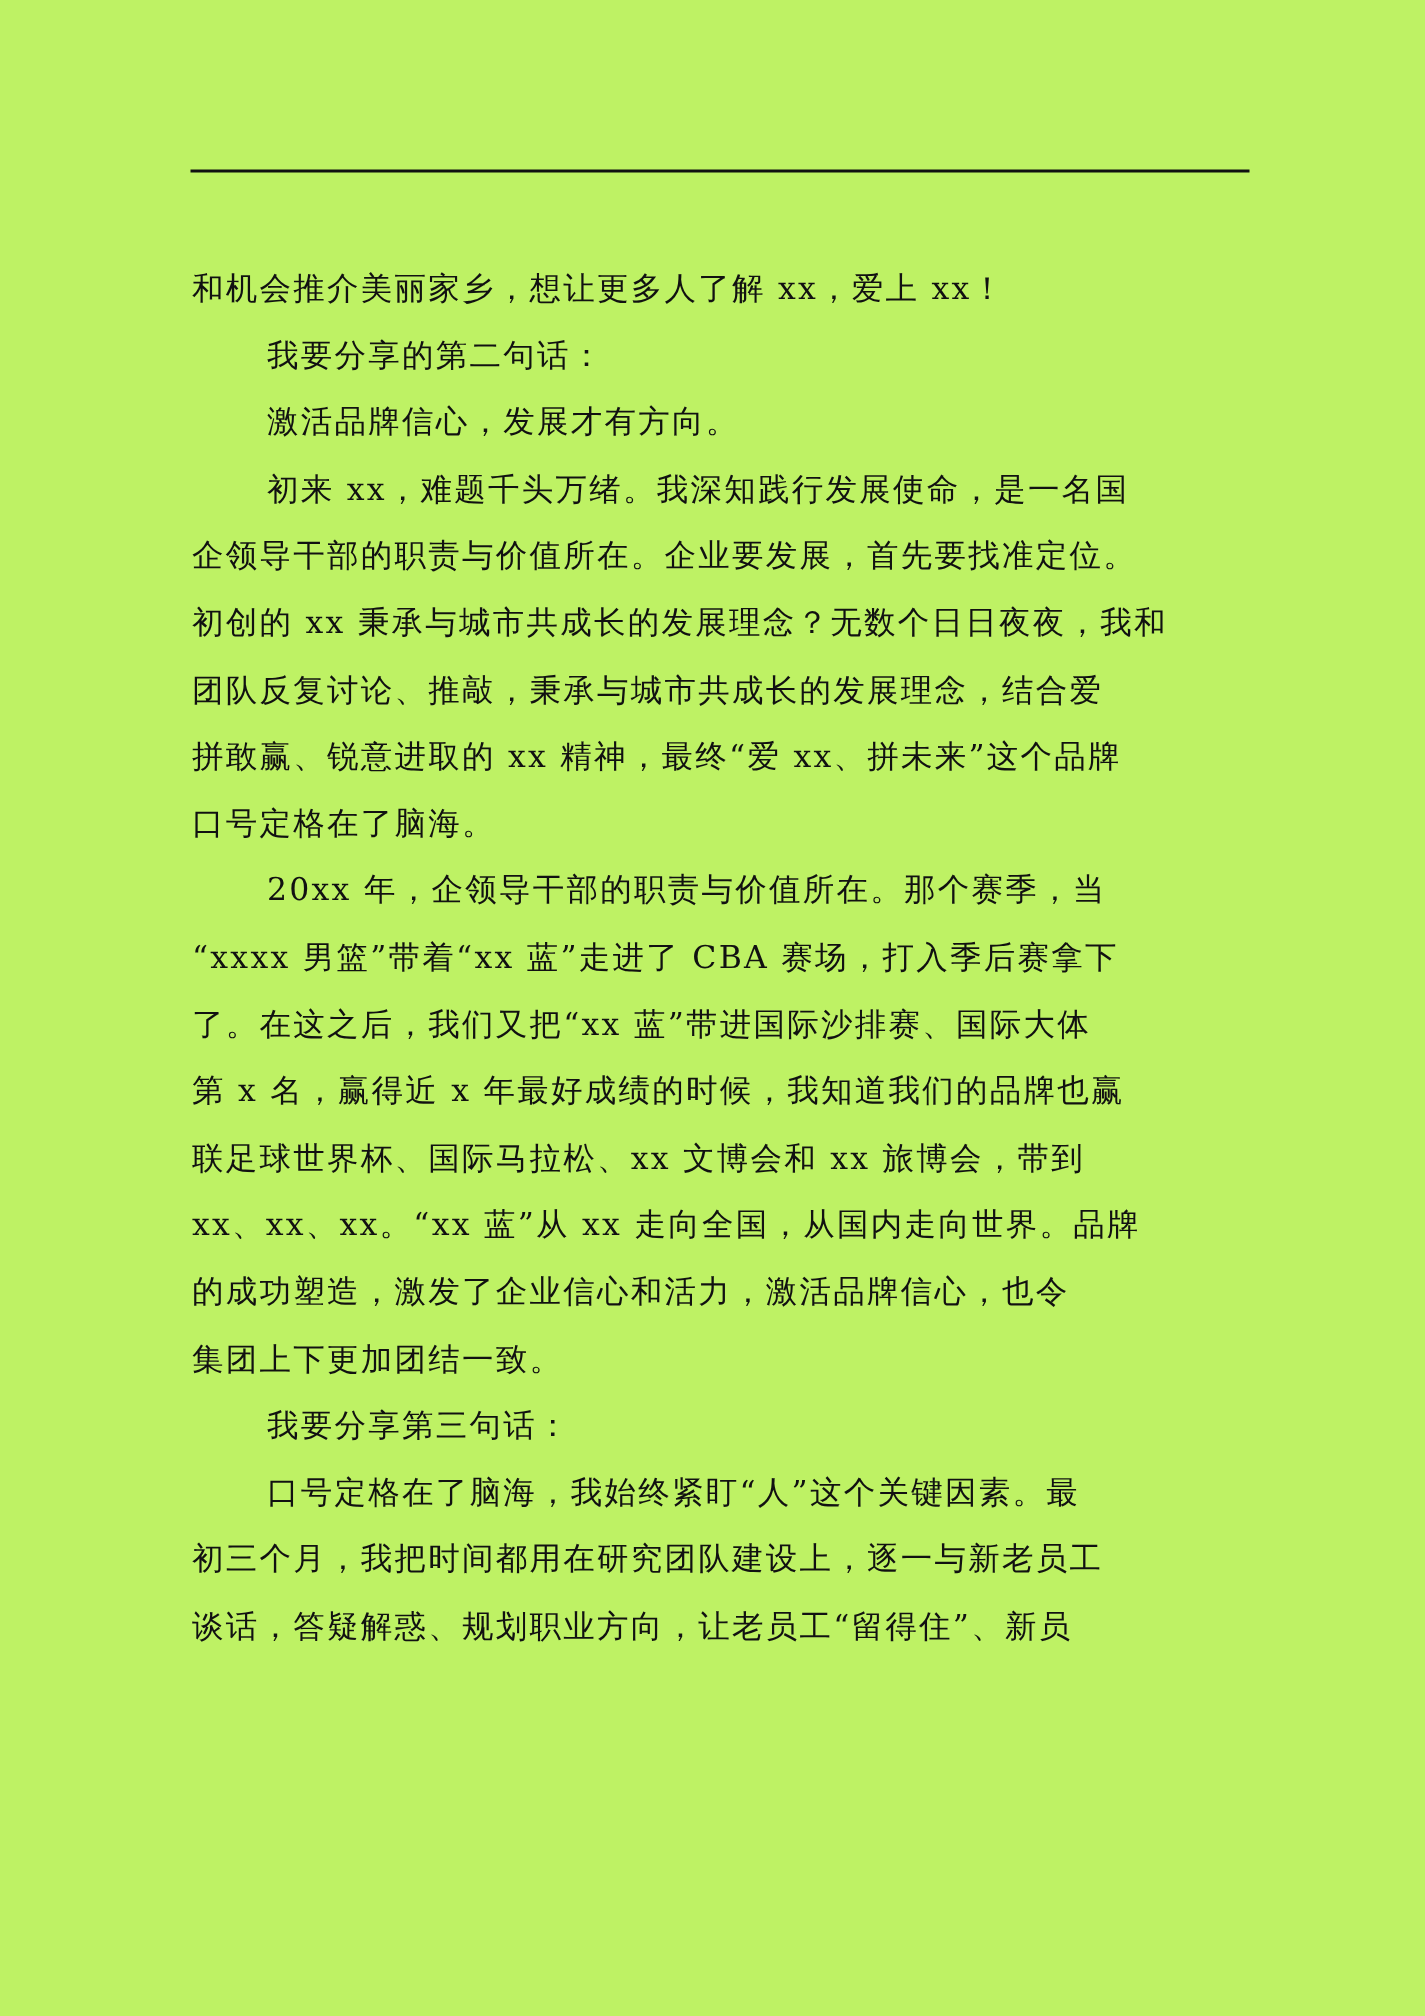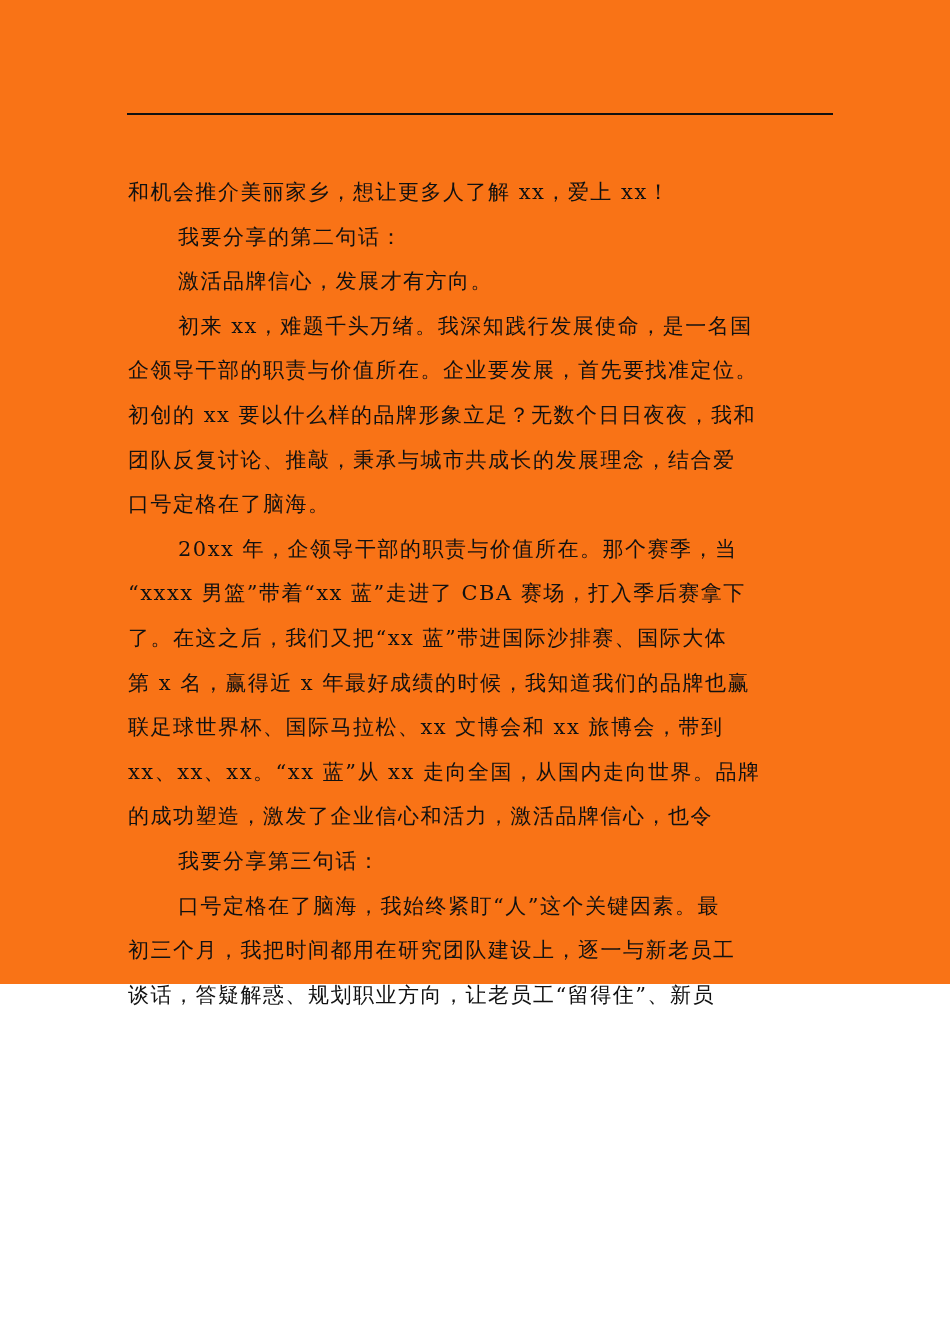--- a/index.html
+++ b/index.html
@@ -11,22 +11,22 @@
       width: 950px;
       height: 1344px;
       position: relative;
       overflow: hidden;
       font-family: "DejaVu Serif", "Liberation Serif", serif;
       color: #111111;
     }
     .page {
       position: absolute;
       left: 0; top: 0;
-      width: 950px; height: 984px;
-      background: #f97316;
+      width: 950px; height: 1344px;
+      background: #bef264;
     }
     .header-rule {
       position: absolute;
       left: 127px;
       top: 113px;
       width: 706px;
       height: 0;
       border-top: 2px solid #111111;
     }
     .body-text {
@@ -68,33 +68,35 @@
       <span class="line">我要分享的第二句话：</span>
     </p>
 
     <p class="para indent">
       <span class="line">激活品牌信心，发展才有方向。</span>
     </p>
 
     <p class="para">
       <span class="line" style="text-indent:50px">初来 xx，难题千头万绪。我深知践行发展使命，是一名国</span>
       <span class="line">企领导干部的职责与价值所在。企业要发展，首先要找准定位。</span>
-      <span class="line">初创的 xx 要以什么样的品牌形象立足？无数个日日夜夜，我和</span>
+      <span class="line">初创的 xx 秉承与城市共成长的发展理念？无数个日日夜夜，我和</span>
       <span class="line">团队反复讨论、推敲，秉承与城市共成长的发展理念，结合爱</span>
+      <span class="line">拼敢赢、锐意进取的 xx 精神，最终“爱 xx、拼未来”这个品牌</span>
       <span class="line">口号定格在了脑海。</span>
     </p>
 
     <p class="para">
       <span class="line" style="text-indent:50px">20xx 年，企领导干部的职责与价值所在。那个赛季，当</span>
       <span class="line">“xxxx 男篮”带着“xx 蓝”走进了 CBA 赛场，打入季后赛拿下</span>
       <span class="line">了。在这之后，我们又把“xx 蓝”带进国际沙排赛、国际大体</span>
       <span class="line">第 x 名，赢得近 x 年最好成绩的时候，我知道我们的品牌也赢</span>
       <span class="line">联足球世界杯、国际马拉松、xx 文博会和 xx 旅博会，带到</span>
       <span class="line">xx、xx、xx。“xx 蓝”从 xx 走向全国，从国内走向世界。品牌</span>
       <span class="line">的成功塑造，激发了企业信心和活力，激活品牌信心，也令</span>
+      <span class="line">集团上下更加团结一致。</span>
     </p>
 
     <p class="para indent">
       <span class="line">我要分享第三句话：</span>
     </p>
 
 
     <p class="para">
       <span class="line" style="text-indent:50px">口号定格在了脑海，我始终紧盯“人”这个关键因素。最</span>
       <span class="line">初三个月，我把时间都用在研究团队建设上，逐一与新老员工</span>

